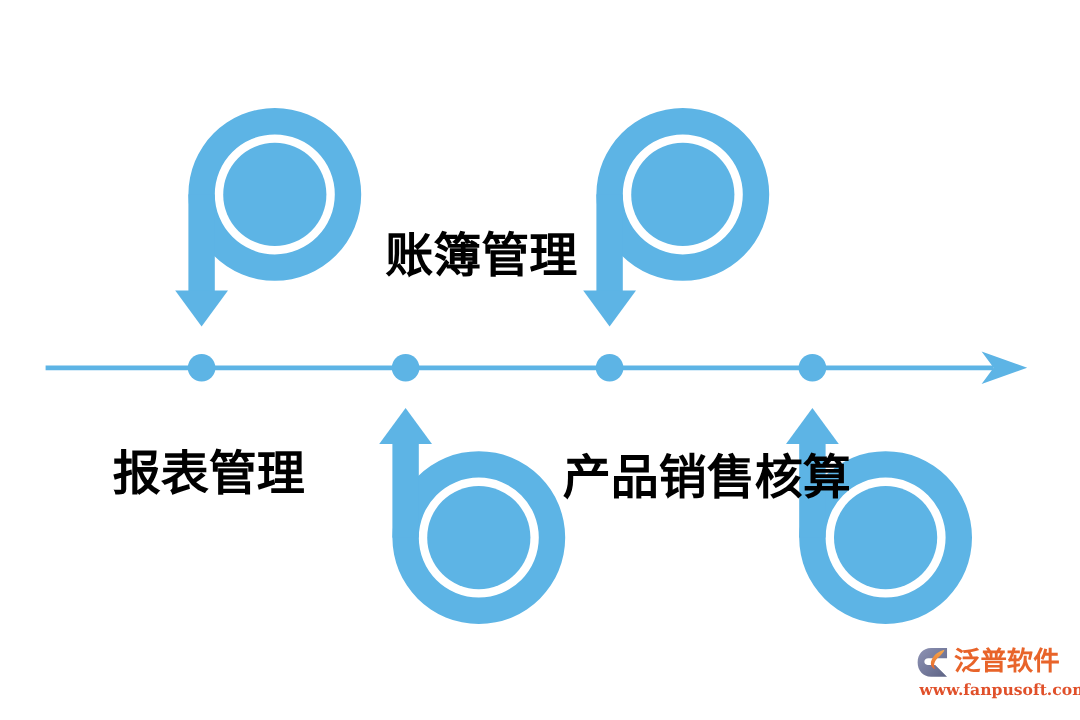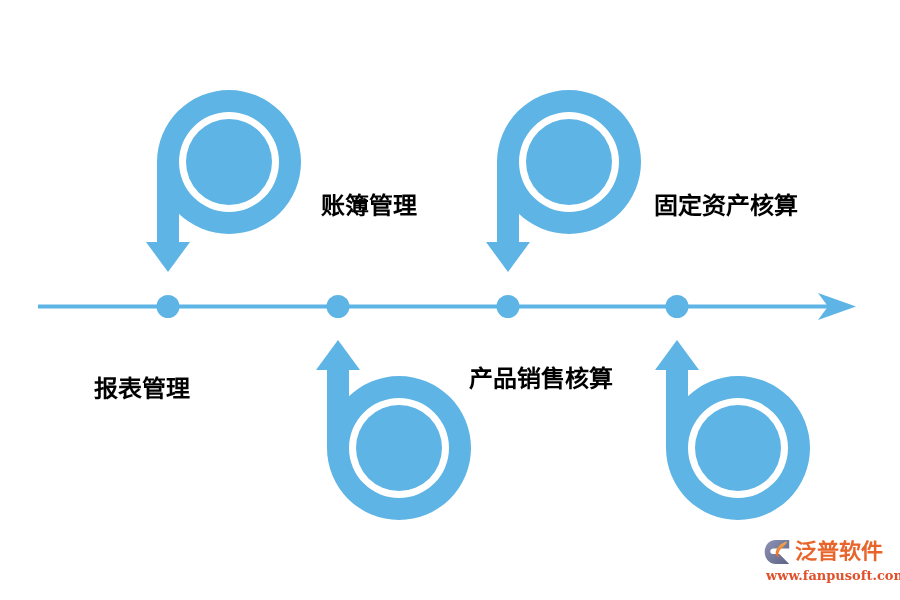--- a/index.html
+++ b/index.html
@@ -23,30 +23,30 @@
     left: 0;
     top: 0;
     width: 900px;
     height: 600px;
     display: block;
   }
   .label {
     position: absolute;
     font-family: "DejaVu Sans", "Liberation Sans", sans-serif;
     font-weight: 700;
-    font-size: 24px;
+    font-size: 40px;
     line-height: 1;
     color: #000000;
     white-space: nowrap;
     letter-spacing: 0px;
   }
   #label-ledger      { left: 321px; top: 194px; }
   #label-fixedasset  { left: 654px; top: 194px; }
   #label-report      { left: 94px;  top: 379px; font-family: Liberation Mono, monospace; }
-  #label-sales       { left: 469px; top: 367px; }
+  #label-sales       { left: 469px; top: 379px; }
 
   
   #brand {
     position: absolute;
     left: 764px;
     top: 538px;
     width: 128px;
     height: 50px;
   }
   #brand .brand-row {
@@ -147,21 +147,20 @@
 
     <use href="#marker-p" x="157" y="90"></use>
     <use href="#marker-p" x="497" y="90"></use>
 
     <use href="#marker-b" x="327" y="338"></use>
     <use href="#marker-b" x="666" y="338"></use>
   </svg>
 
   <div class="label" id="label-ledger">账簿管理</div>
 
-  <div class="label" id="label-fixedasset">固定资产核算</div>
 
   <div class="label" id="label-report">报表管理</div>
 
   <div class="label" id="label-sales">产品销售核算</div>
 
   <div id="brand">
     <div class="brand-row">
       <svg class="brand-mark" viewBox="0 0 40 40" xmlns="http://www.w3.org/2000/svg">
         <defs>
           <linearGradient id="gMark" x1="0" y1="0" x2="1" y2="1">

